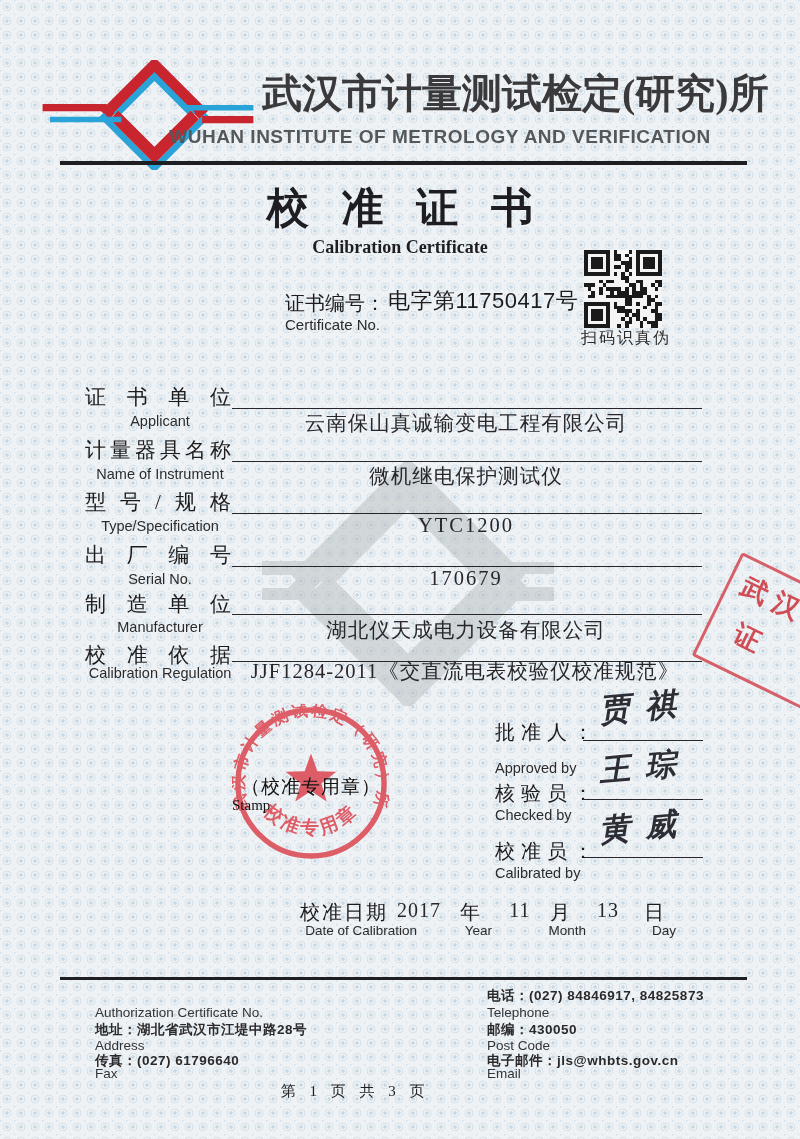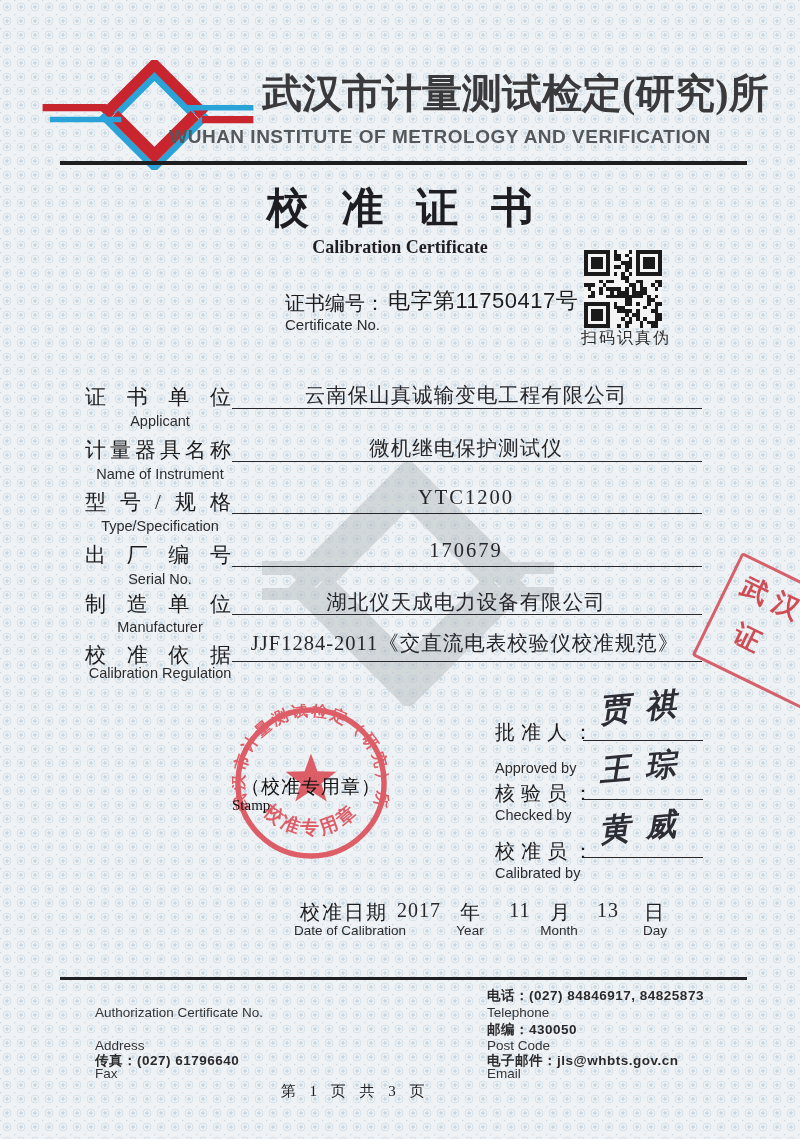--- a/index.html
+++ b/index.html
@@ -22,27 +22,27 @@
   .rule{background:#1f1f22;height:3.5px;}
   .doc-title{font-size:42px;font-weight:bold;letter-spacing:.78em;text-indent:.78em;text-align:center;color:#1e1e22;}
   .doc-sub{font-size:18px;font-weight:bold;text-align:center;color:#1e1e22;}
   .certno-label{font-size:20px;color:#1e1e22;}
   .certno-value{font-size:22px;color:#1c1c1e;letter-spacing:.5px;font-family:"Liberation Sans",sans-serif;}
   .certno-en{font-size:15px;color:#2a2a2c;}
   .qr-caption{font-size:16px;letter-spacing:2px;color:#2b2b2b;}
   .label-cn{font-size:21px;color:#1b1b1e;text-align:justify;text-align-last:justify;text-justify:inter-character;}
   .label-en{font-size:14.5px;color:#2b2b2e;text-align:center;}
   .uline{border-top:1.6px solid #26262b;height:0;}
-  .value{font-size:20.5px;color:#26262b;text-align:center;letter-spacing:1px;white-space:nowrap;}
+  .value{font-size:20.5px;color:#26262b;text-align:center;letter-spacing:1px;white-space:nowrap;margin-top:28px;}
   .sig-label{font-size:20px;color:#1b1b1e;letter-spacing:6px;white-space:nowrap;}
   .sig-en{font-size:14.5px;color:#2b2b2e;}
   .sig-name{font-size:31px;font-weight:bold;font-style:italic;color:#2d2d36;letter-spacing:15px;text-align:center;transform:rotate(-5deg);white-space:nowrap;}
   .date-cn{font-size:20px;color:#1b1b1e;}
   .date-num{font-size:20px;color:#26262b;text-align:center;letter-spacing:1px;}
-  .date-en{font-size:13.5px;color:#2b2b2e;text-align:center;}
+  .date-en{font-size:13.5px;color:#2b2b2e;text-align:right;}
   .foot-cn{font-size:13.5px;font-weight:bold;color:#2a2a2c;font-family:"Liberation Sans",sans-serif;letter-spacing:.5px;white-space:nowrap;}
   .foot-en{font-size:13.5px;color:#333437;font-family:"Liberation Sans",sans-serif;}
   .page-info{font-size:15px;color:#1f1f22;letter-spacing:5px;text-align:center;}
   .stamp-overlay-cn{font-size:19px;color:#111;text-align:center;letter-spacing:1px;}
   .stamp-overlay-en{font-size:15px;color:#111;text-align:left;}
   .watermark{opacity:.5;}
   .side-stamp{
     left:742px;top:552px;width:160px;height:115px;
     border:3.5px solid rgba(208,57,66,.78);border-radius:3px;
     transform:rotate(26deg);transform-origin:top left;
@@ -297,20 +297,21 @@
   <div class="abs cn date-num" style="left:583px;top:899px;width:50px;">13</div>
   <div class="abs cn date-cn" style="left:644px;top:899px;">日</div>
   <div class="abs en date-en" style="left:283px;top:923px;width:134px;">Date of Calibration</div>
   <div class="abs en date-en" style="left:448px;top:923px;width:44px;">Year</div>
   <div class="abs en date-en" style="left:532px;top:923px;width:54px;">Month</div>
   <div class="abs en date-en" style="left:634px;top:923px;width:42px;">Day</div>
 
   <div class="abs rule" style="left:60px;top:977px;width:687px;height:3px;"></div>
 
   <div class="abs foot-en" style="left:95px;top:1005px;">Authorization Certificate No.</div>
+  <div class="abs foot-cn" style="left:95px;top:1021px;">地址：湖北省武汉市江堤中路28号</div>
   <div class="abs foot-en" style="left:95px;top:1038px;">Address</div>
   <div class="abs foot-cn" style="left:95px;top:1052px;">传真：(027) 61796640</div>
   <div class="abs foot-en" style="left:95px;top:1066px;">Fax</div>
 
   <div class="abs foot-cn" style="left:487px;top:987px;">电话：(027) 84846917, 84825873</div>
   <div class="abs foot-en" style="left:487px;top:1005px;">Telephone</div>
   <div class="abs foot-cn" style="left:487px;top:1021px;">邮编：430050</div>
   <div class="abs foot-en" style="left:487px;top:1038px;">Post Code</div>
   <div class="abs foot-cn" style="left:487px;top:1052px;">电子邮件：jls@whbts.gov.cn</div>
   <div class="abs foot-en" style="left:487px;top:1066px;">Email</div>

